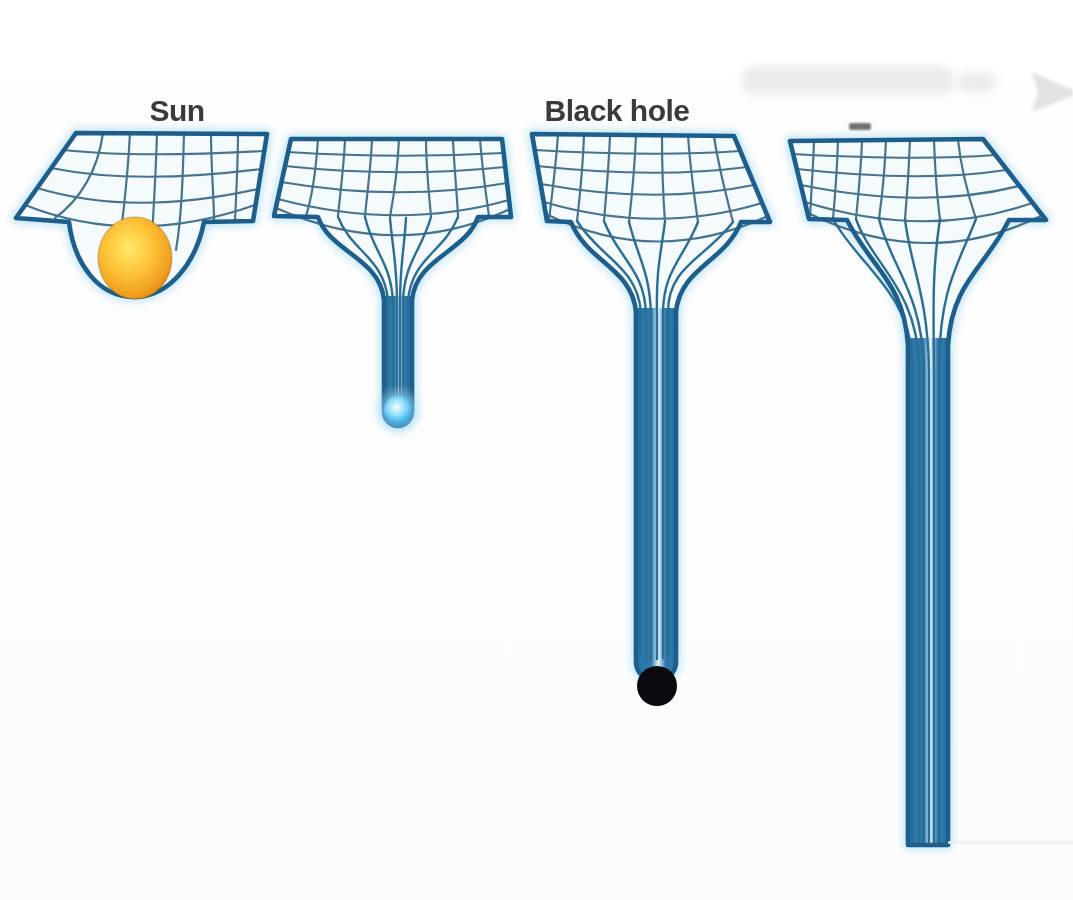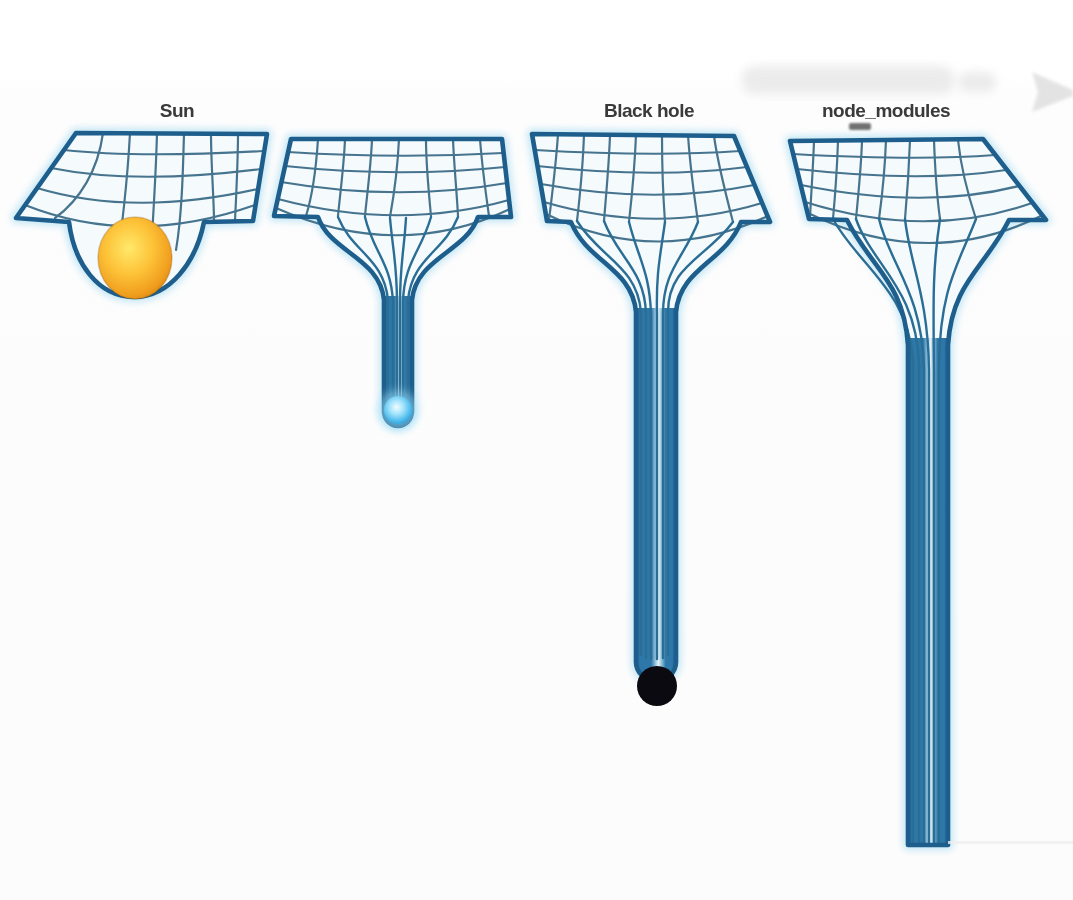--- a/index.html
+++ b/index.html
@@ -3,26 +3,26 @@
 <meta charset="utf-8">
 <style>
   html,body{margin:0;padding:0;background:#ffffff;}
   .stage{
     position:relative;width:1073px;height:900px;margin:0 auto;overflow:hidden;
     background:linear-gradient(180deg,#ffffff 0px,#ffffff 75px,var(--background,#fdfdfd) 95px,#fcfcfc 100%);
     font-family:"Liberation Sans",sans-serif;
   }
   .panel-label{
     position:absolute;top:94px;transform:translateX(-50%);
-    font-weight:700;font-size:19px;line-height:34px;color:var(--label,#3a3a3a);
+    font-weight:700;font-size:30px;line-height:34px;color:var(--label,#3a3a3a);
     letter-spacing:-0.5px;white-space:nowrap;
   }
   .lbl-sun{left:177px;}
   .lbl-neutron{left:397px;}
-  .lbl-blackhole{left:649px;text-align:right;}
+  .lbl-blackhole{left:617px;text-align:right;}
   .lbl-node{left:886px;}
   svg.scene{position:absolute;left:0;top:0;}
   .glow{stroke:var(--glow,#c2e6f5);stroke-width:10;fill:none;filter:blur(3.5px);stroke-linejoin:round;}
   .sheet{fill:var(--sheet-fill,#f5fafd);stroke:none;}
   .mesh{stroke:var(--mesh-line,#46748e);stroke-width:2.2;fill:none;stroke-linecap:round;}
   .funnel{stroke:var(--funnel-line,#2a6d95);stroke-width:2.4;fill:none;stroke-linecap:round;}
   .outline{stroke:var(--grid-border,#1d5e8c);stroke-width:4.6;fill:none;stroke-linejoin:round;stroke-linecap:round;}
   .tube{fill:url(#tubeGrad);}
   .t1{stop-color:var(--tube-edge,#1d5e8c);}
   .t2{stop-color:var(--tube-body,#2e78a9);}
@@ -183,14 +183,13 @@
       <rect class="wm-blob" x="742" y="66" width="212" height="28" rx="12"></rect>
       <rect class="wm-blob" x="958" y="72" width="38" height="20" rx="9"></rect>
       <rect class="wm-dash" x="849" y="123" width="22" height="7" rx="2"></rect>
       <polygon class="play-arrow" points="1032,72 1073,90 1073,96 1032,112 1038,92"></polygon>
       <rect class="frame-line" x="948" y="841" width="125" height="3"></rect>
     </g>
   </svg>
 
   <div class="panel-label lbl-sun">Sun</div>
   <div class="panel-label lbl-blackhole">Black hole</div>
-  <div class="panel-label lbl-node">node_modules</div>
 </div>
 
 </body></html>

